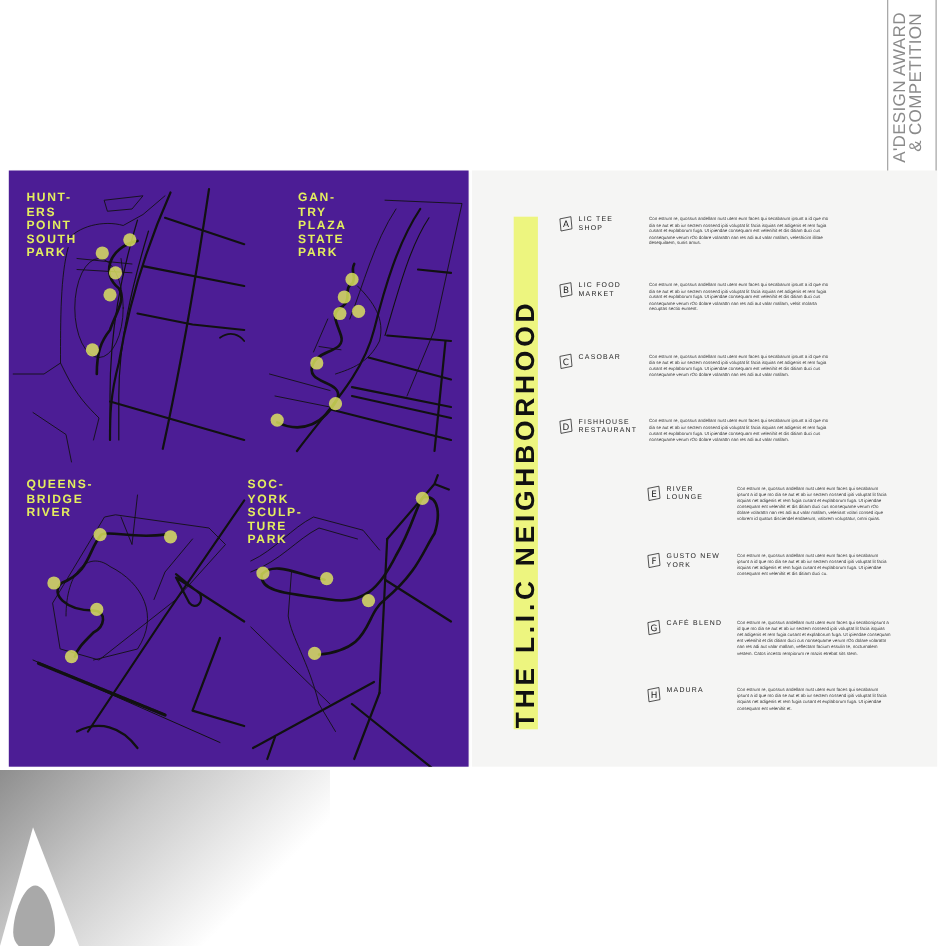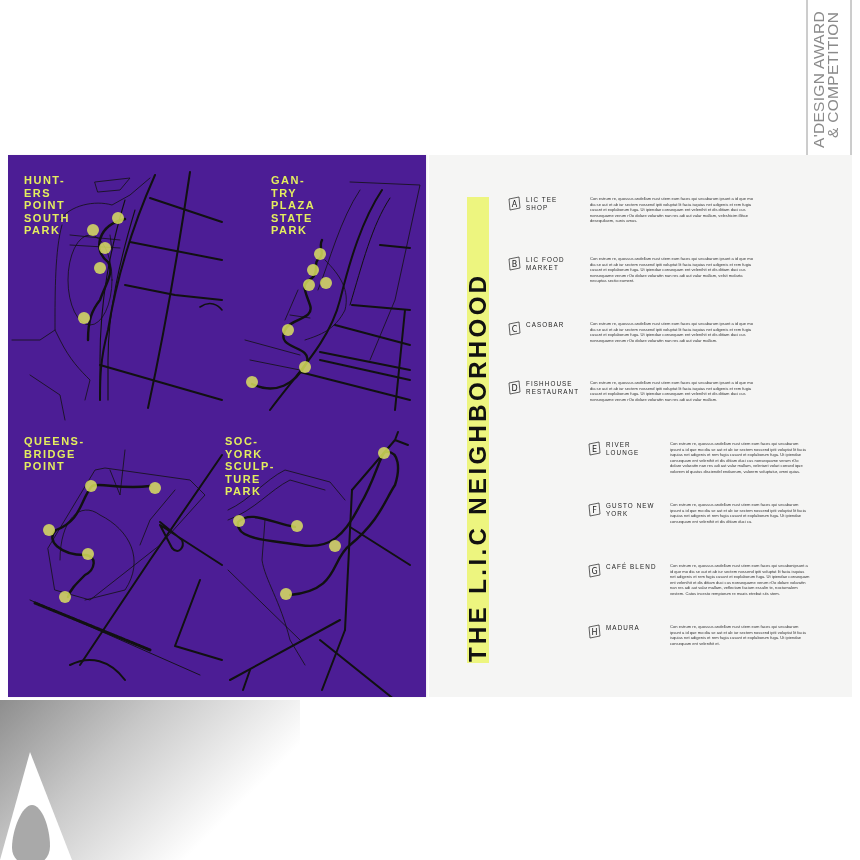--- a/index.html
+++ b/index.html
@@ -141,21 +141,21 @@
 POINT
 SOUTH
 PARK</div>
   <div class="map-title" style="left:217px;top:19px;margin-left:46px;">GAN-
 TRY
 PLAZA
 STATE
 PARK</div>
   <div class="map-title" style="left:16px;top:280px;">QUEENS-
 BRIDGE
-POINT</div>
+RIVER</div>
   <div class="map-title" style="left:217px;top:280px;">SOC-
 YORK
 SCULP-
 TURE
 PARK</div>
 </div>
 
 <div class="page right"></div>
 <div class="vert-title-bar"></div>
 <div class="vert-title">THE L.I.C NEIGHBORHOOD</div>

